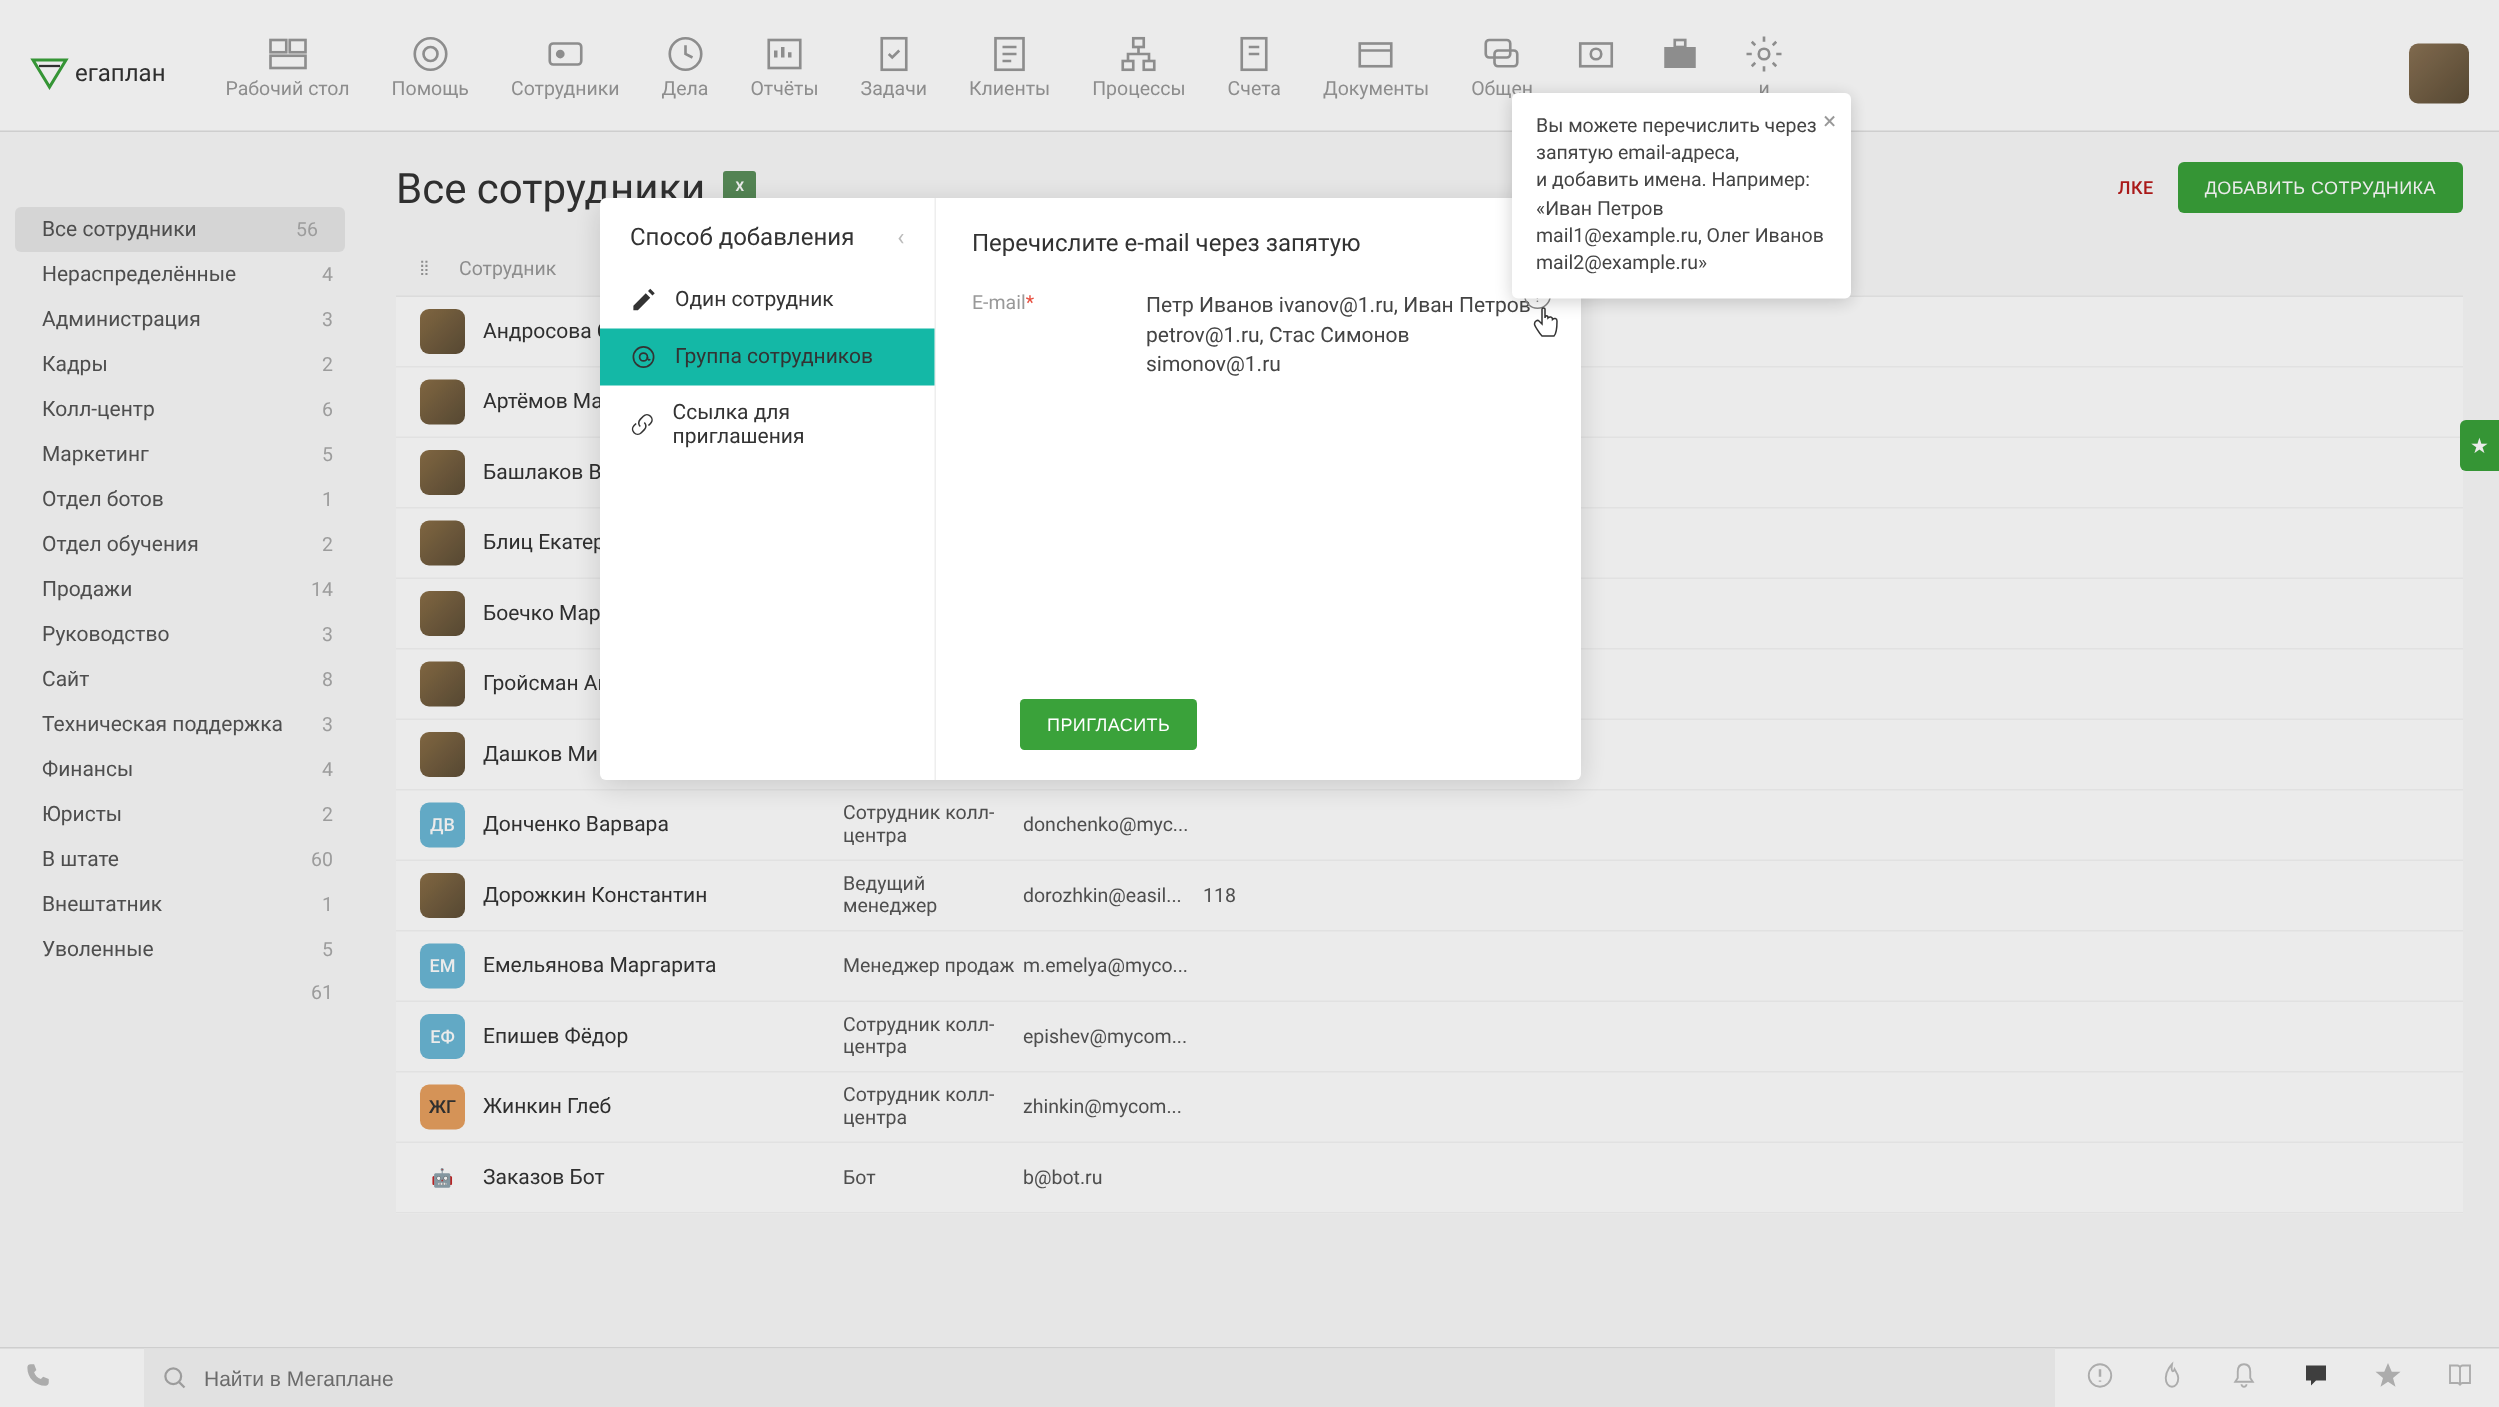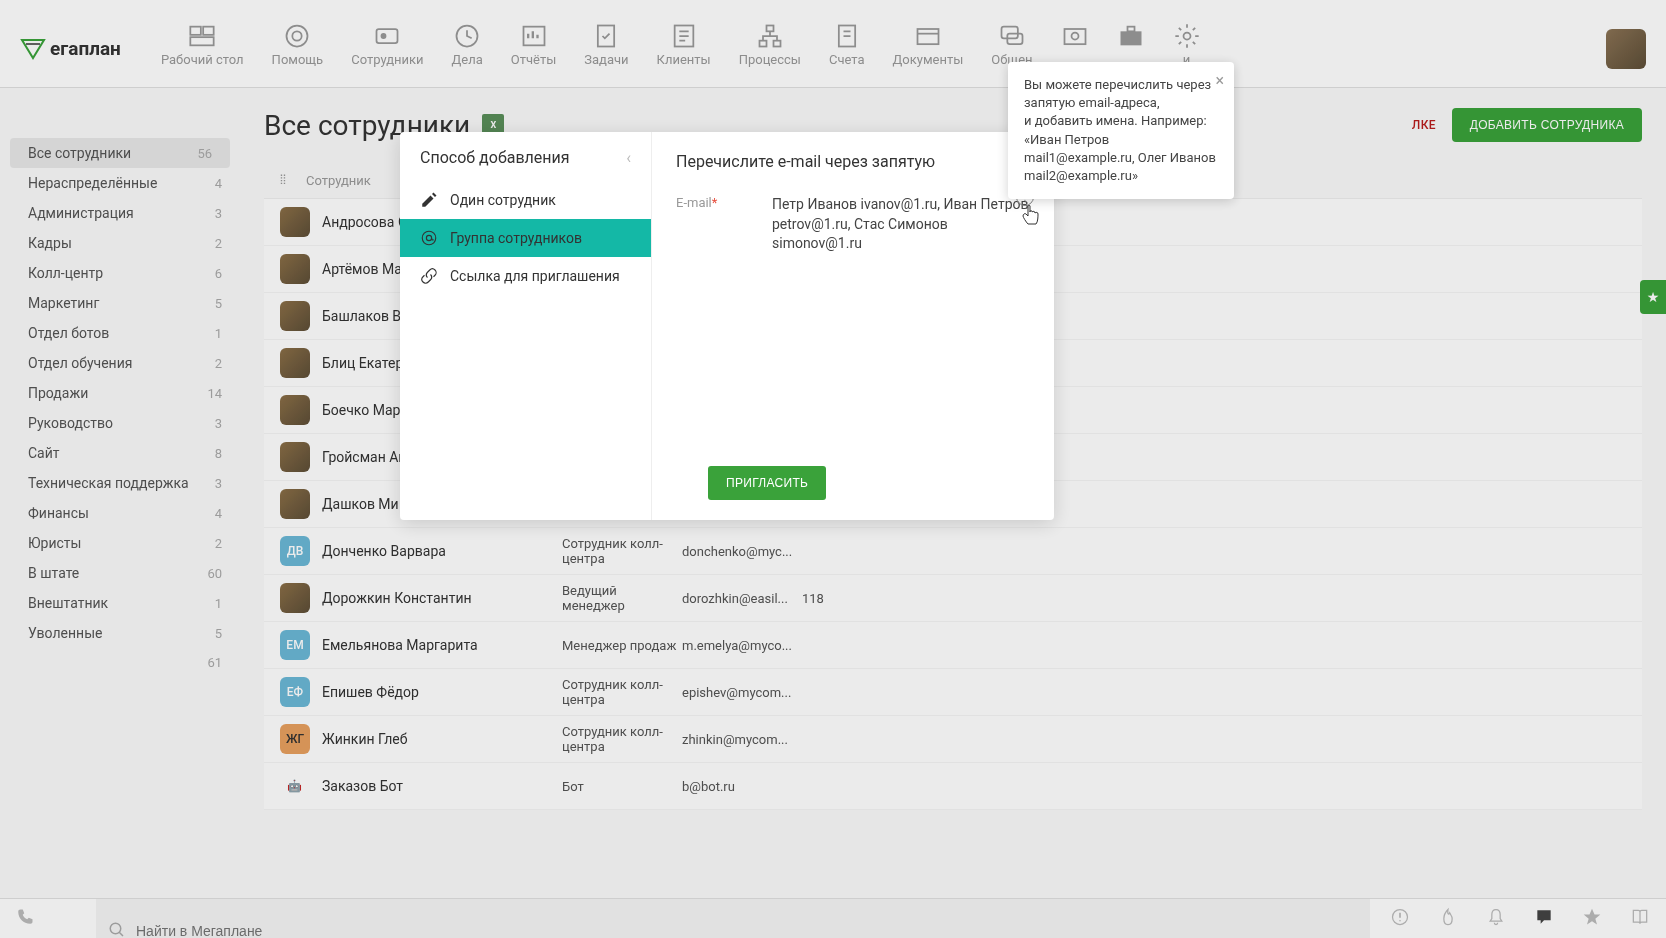--- a/index.html
+++ b/index.html
@@ -1,20 +1,20 @@
 <!DOCTYPE html>
 <html><head>
 <meta charset="utf-8">
 <style>
 * { box-sizing: border-box; margin: 0; padding: 0; }
 body { font-family: -apple-system, BlinkMacSystemFont, "Segoe UI", Roboto, Arial, sans-serif; font-size: 14px; color: #333; background: #f5f5f5; overflow: hidden; }
 
 
 .header { display: flex; align-items: center; padding: 10px 20px 0; background: #fff; border-bottom: 1px solid #e0e0e0; height: 88px; }
-.logo { display: flex; align-items: center; font-size: 19px; font-weight: 700; color: #333; margin-right: 40px; }
+.logo { display: flex; align-items: center; font-size: 16px; font-weight: 400; color: #333; margin-right: 40px; }
 .logo svg { margin-right: 4px; }
 .nav { display: flex; gap: 28px; flex: 1; }
 .nav-item { display: flex; flex-direction: column; align-items: center; gap: 2px; cursor: pointer; color: #999; font-size: 13px; padding-bottom: 8px; }
 .nav-item svg { width: 28px; height: 28px; fill: #999; }
 .avatar { width: 40px; height: 40px; border-radius: 6px; background: linear-gradient(135deg, #8b7355, #5d4e37); margin-left: auto; }
 
 
 .body { display: flex; height: calc(100vh - 88px - 40px); background: #fafafa; }
 .sidebar { width: 240px; padding: 50px 0 0; overflow-y: auto; }
 .sidebar-item { display: flex; justify-content: space-between; align-items: center; padding: 7px 18px 7px 28px; cursor: pointer; color: #555; }
@@ -37,36 +37,36 @@
 .emp-avatar { width: 30px; height: 30px; border-radius: 6px; background: #6bb8d6; display: flex; align-items: center; justify-content: center; color: #fff; font-size: 12px; font-weight: 500; margin-right: 12px; flex-shrink: 0; }
 .emp-avatar.img { background: linear-gradient(135deg, #8b6f47, #5d4e37); }
 .emp-name { flex: 0 0 240px; color: #333; }
 .emp-role { flex: 0 0 120px; color: #555; font-size: 13px; }
 .emp-email { flex: 0 0 120px; color: #555; font-size: 13px; overflow: hidden; text-overflow: ellipsis; white-space: nowrap; }
 .emp-num { flex: 0 0 60px; color: #555; font-size: 13px; }
 
 
 .footer { position: fixed; bottom: 0; left: 0; right: 0; height: 40px; background: #fff; border-top: 1px solid #e0e0e0; display: flex; align-items: center; padding: 0 16px; gap: 20px; }
 .footer .phone-icon { color: #bbb; width: 60px; }
-.search-wrap { flex: 1; display: flex; align-items: flex-end; background: #f5f5f5; height: 40px; padding: 0 12px; gap: 10px; }
+.search-wrap { flex: 1; display: flex; align-items: center; background: #f5f5f5; height: 40px; padding: 0 12px; gap: 10px; }
 .search-input { flex: 1; border: none; background: transparent; outline: none; font-size: 14px; color: #666; }
 .footer-icons { display: flex; gap: 28px; color: #bbb; align-items: center; }
 .footer-icons .chat-active { color: #444; }
 
 
 .overlay { position: fixed; inset: 0; background: rgba(0,0,0,0.08); }
 .modal { position: fixed; top: 132px; left: 400px; width: 654px; height: 388px; background: #fff; box-shadow: 0 4px 20px rgba(0,0,0,0.15); border-radius: 4px; display: flex; }
-.modal-left { width: 252px; border-right: 1px solid #eee; padding: 16px 0; }
+.modal-left { width: 224px; border-right: 1px solid #eee; padding: 16px 0; }
 .modal-left-header { display: flex; align-items: center; justify-content: space-between; padding: 0 20px 14px; font-size: 16px; color: #333; }
 .modal-opt { display: flex; align-items: center; gap: 12px; padding: 10px 20px; cursor: pointer; color: #333; font-size: 14px; }
 .modal-opt.active { background: #14b8a6; }
 .modal-opt svg { width: 18px; height: 18px; fill: #666; }
 .modal-right { flex: 1; padding: 20px 24px; position: relative; }
 .modal-right-title { font-size: 16px; color: #333; margin-bottom: 24px; }
-.field-row { display: flex; gap: 16px; align-items: flex-start; }
+.field-row { display: flex; gap: 36px; align-items: flex-start; }
 .field-label { width: 80px; color: #999; font-size: 13px; flex-shrink: 0; }
 .field-label .req { color: #e74c3c; }
 .field-value { flex: 1; color: #444; font-size: 14px; line-height: 1.4; }
 .info-icon { position: absolute; right: 20px; top: 56px; width: 18px; height: 18px; border: 1.5px solid #888; border-radius: 50%; display: flex; align-items: center; justify-content: center; font-size: 11px; color: #888; cursor: pointer; }
 .cursor-hand { position: absolute; right: 14px; top: 72px; font-size: 16px; }
 .invite-btn { position: absolute; bottom: 20px; left: 24px; background: #3aa23a; color: #fff; border: none; padding: 10px 18px; border-radius: 3px; font-size: 12px; font-weight: 500; letter-spacing: 0.3px; cursor: pointer; margin-left: 32px; }
 
 
 .tooltip { position: fixed; top: 62px; left: 1008px; width: 226px; background: #fff; box-shadow: 0 2px 12px rgba(0,0,0,0.18); border-radius: 4px; padding: 14px 16px; font-size: 13px; line-height: 1.4; color: #444; z-index: 100; }
 .tooltip-close { position: absolute; right: 10px; top: 8px; color: #999; cursor: pointer; font-size: 16px; }

